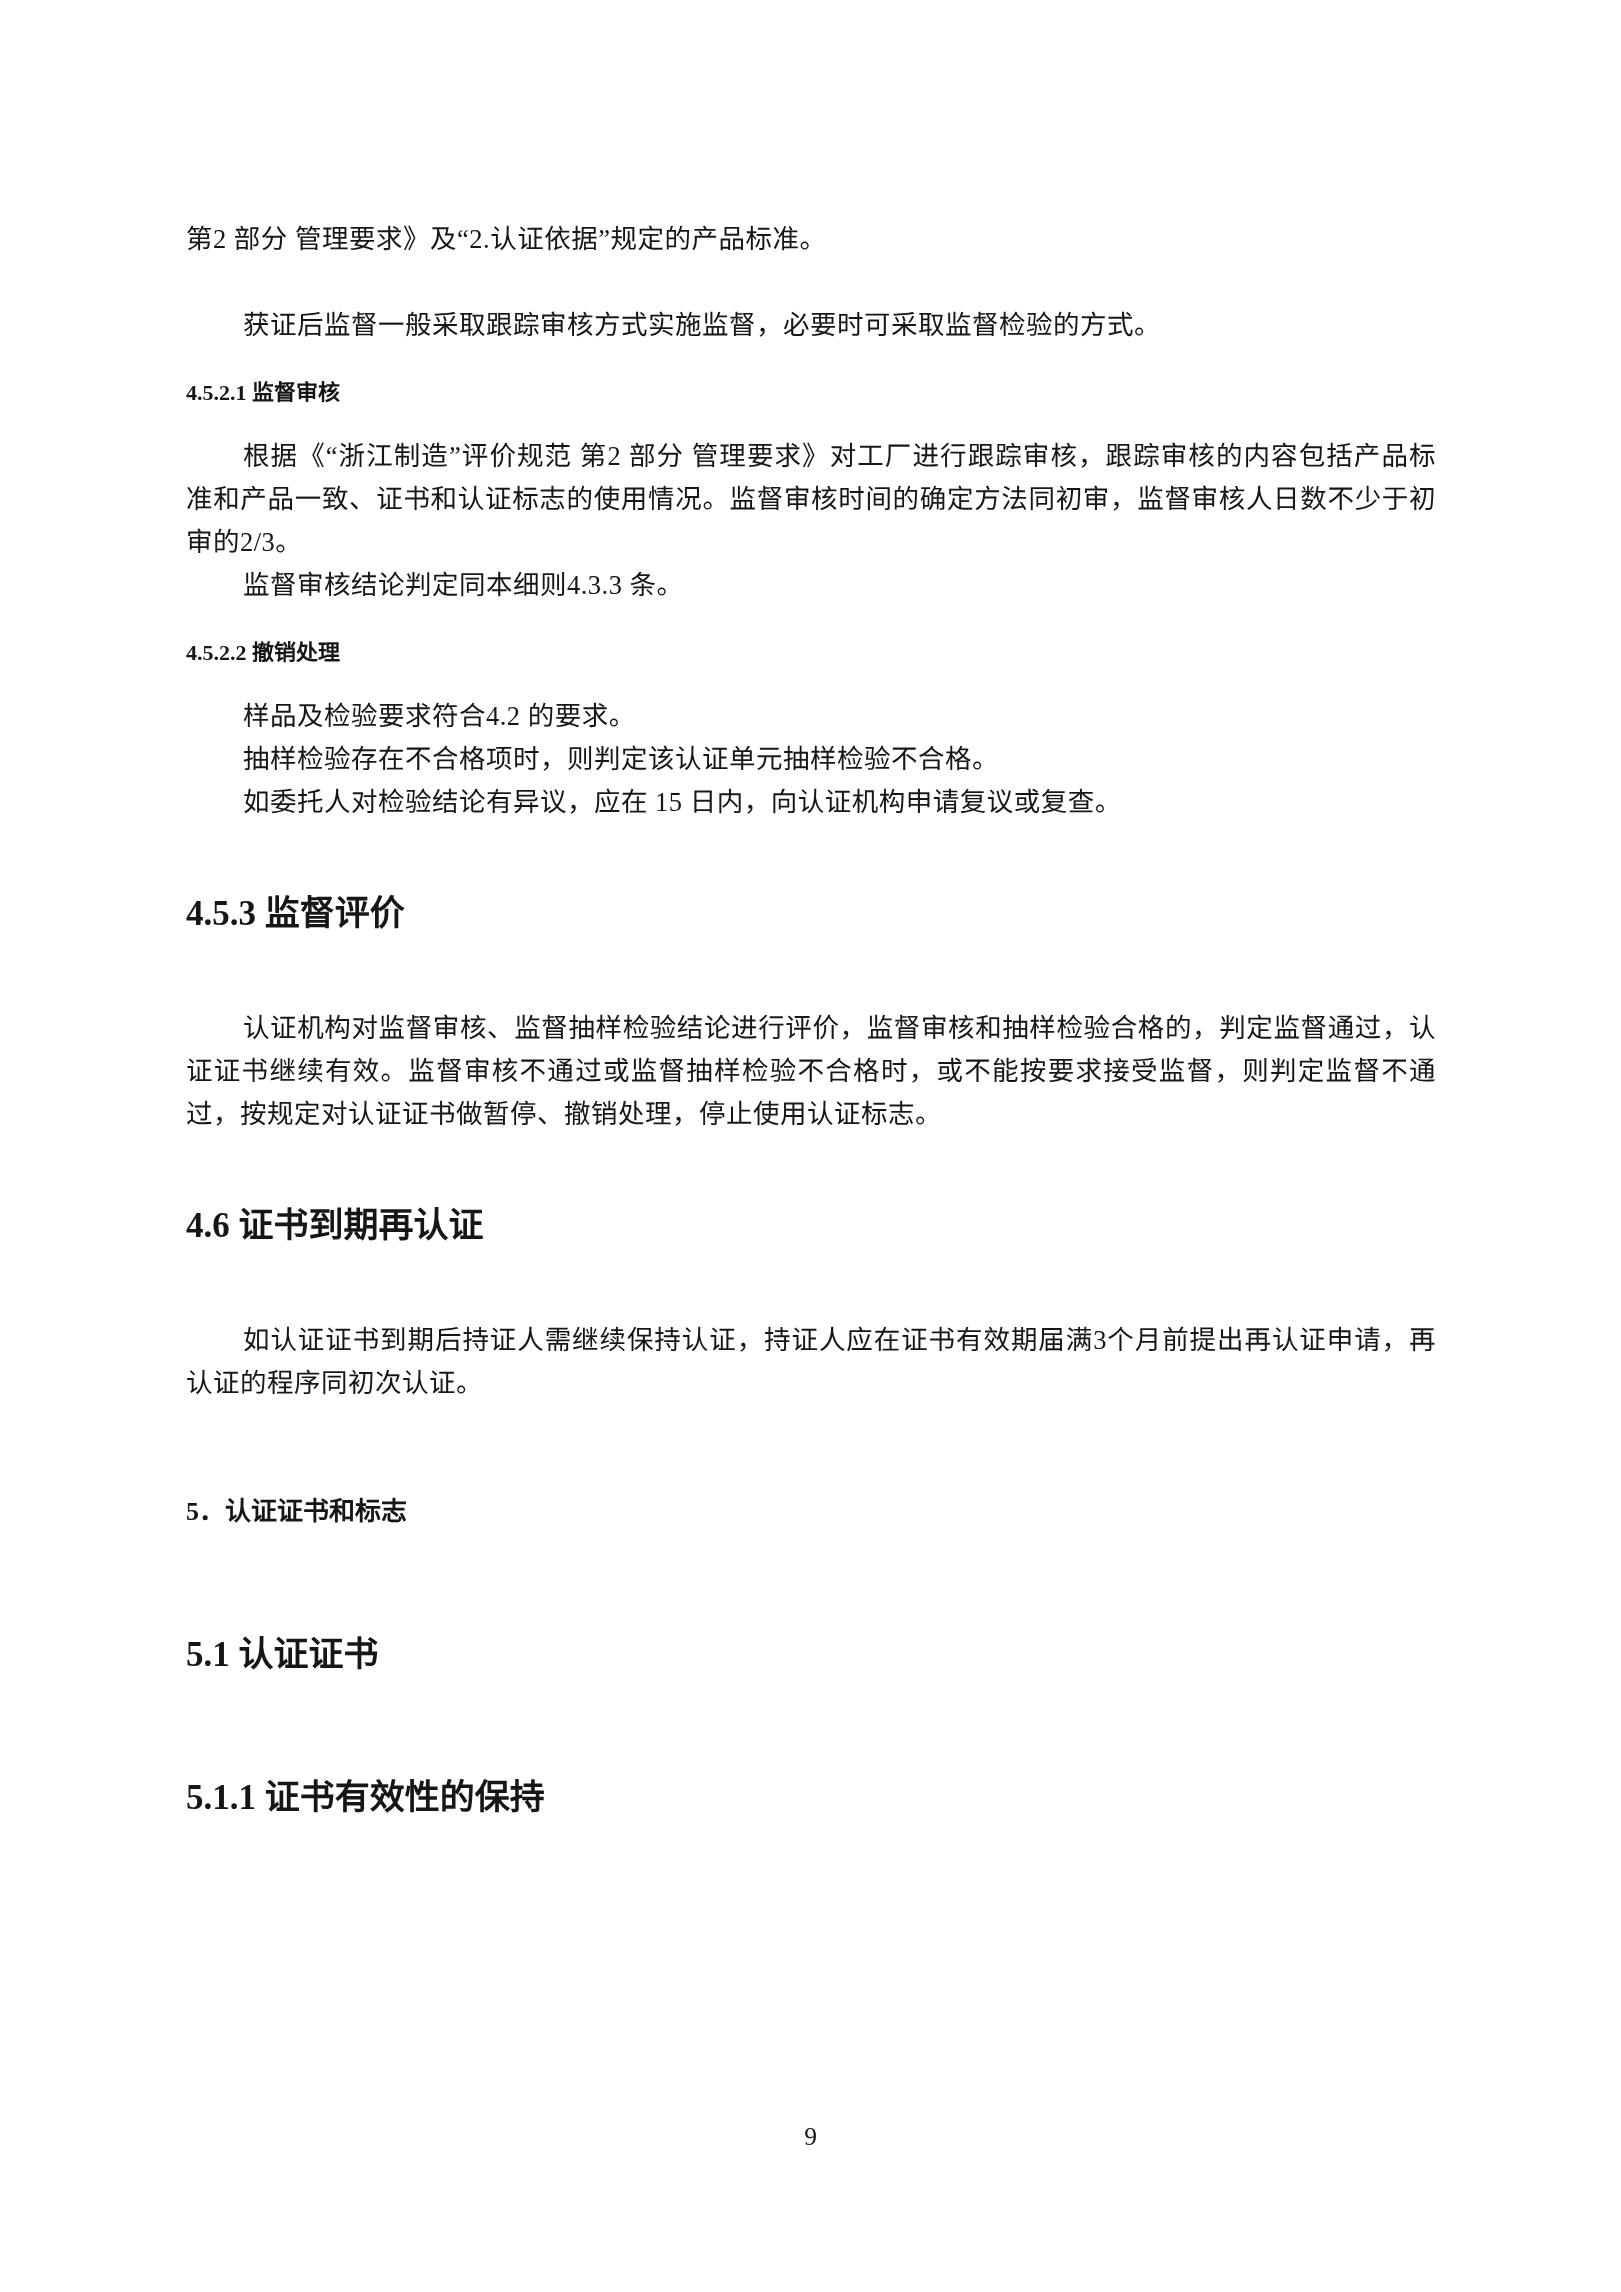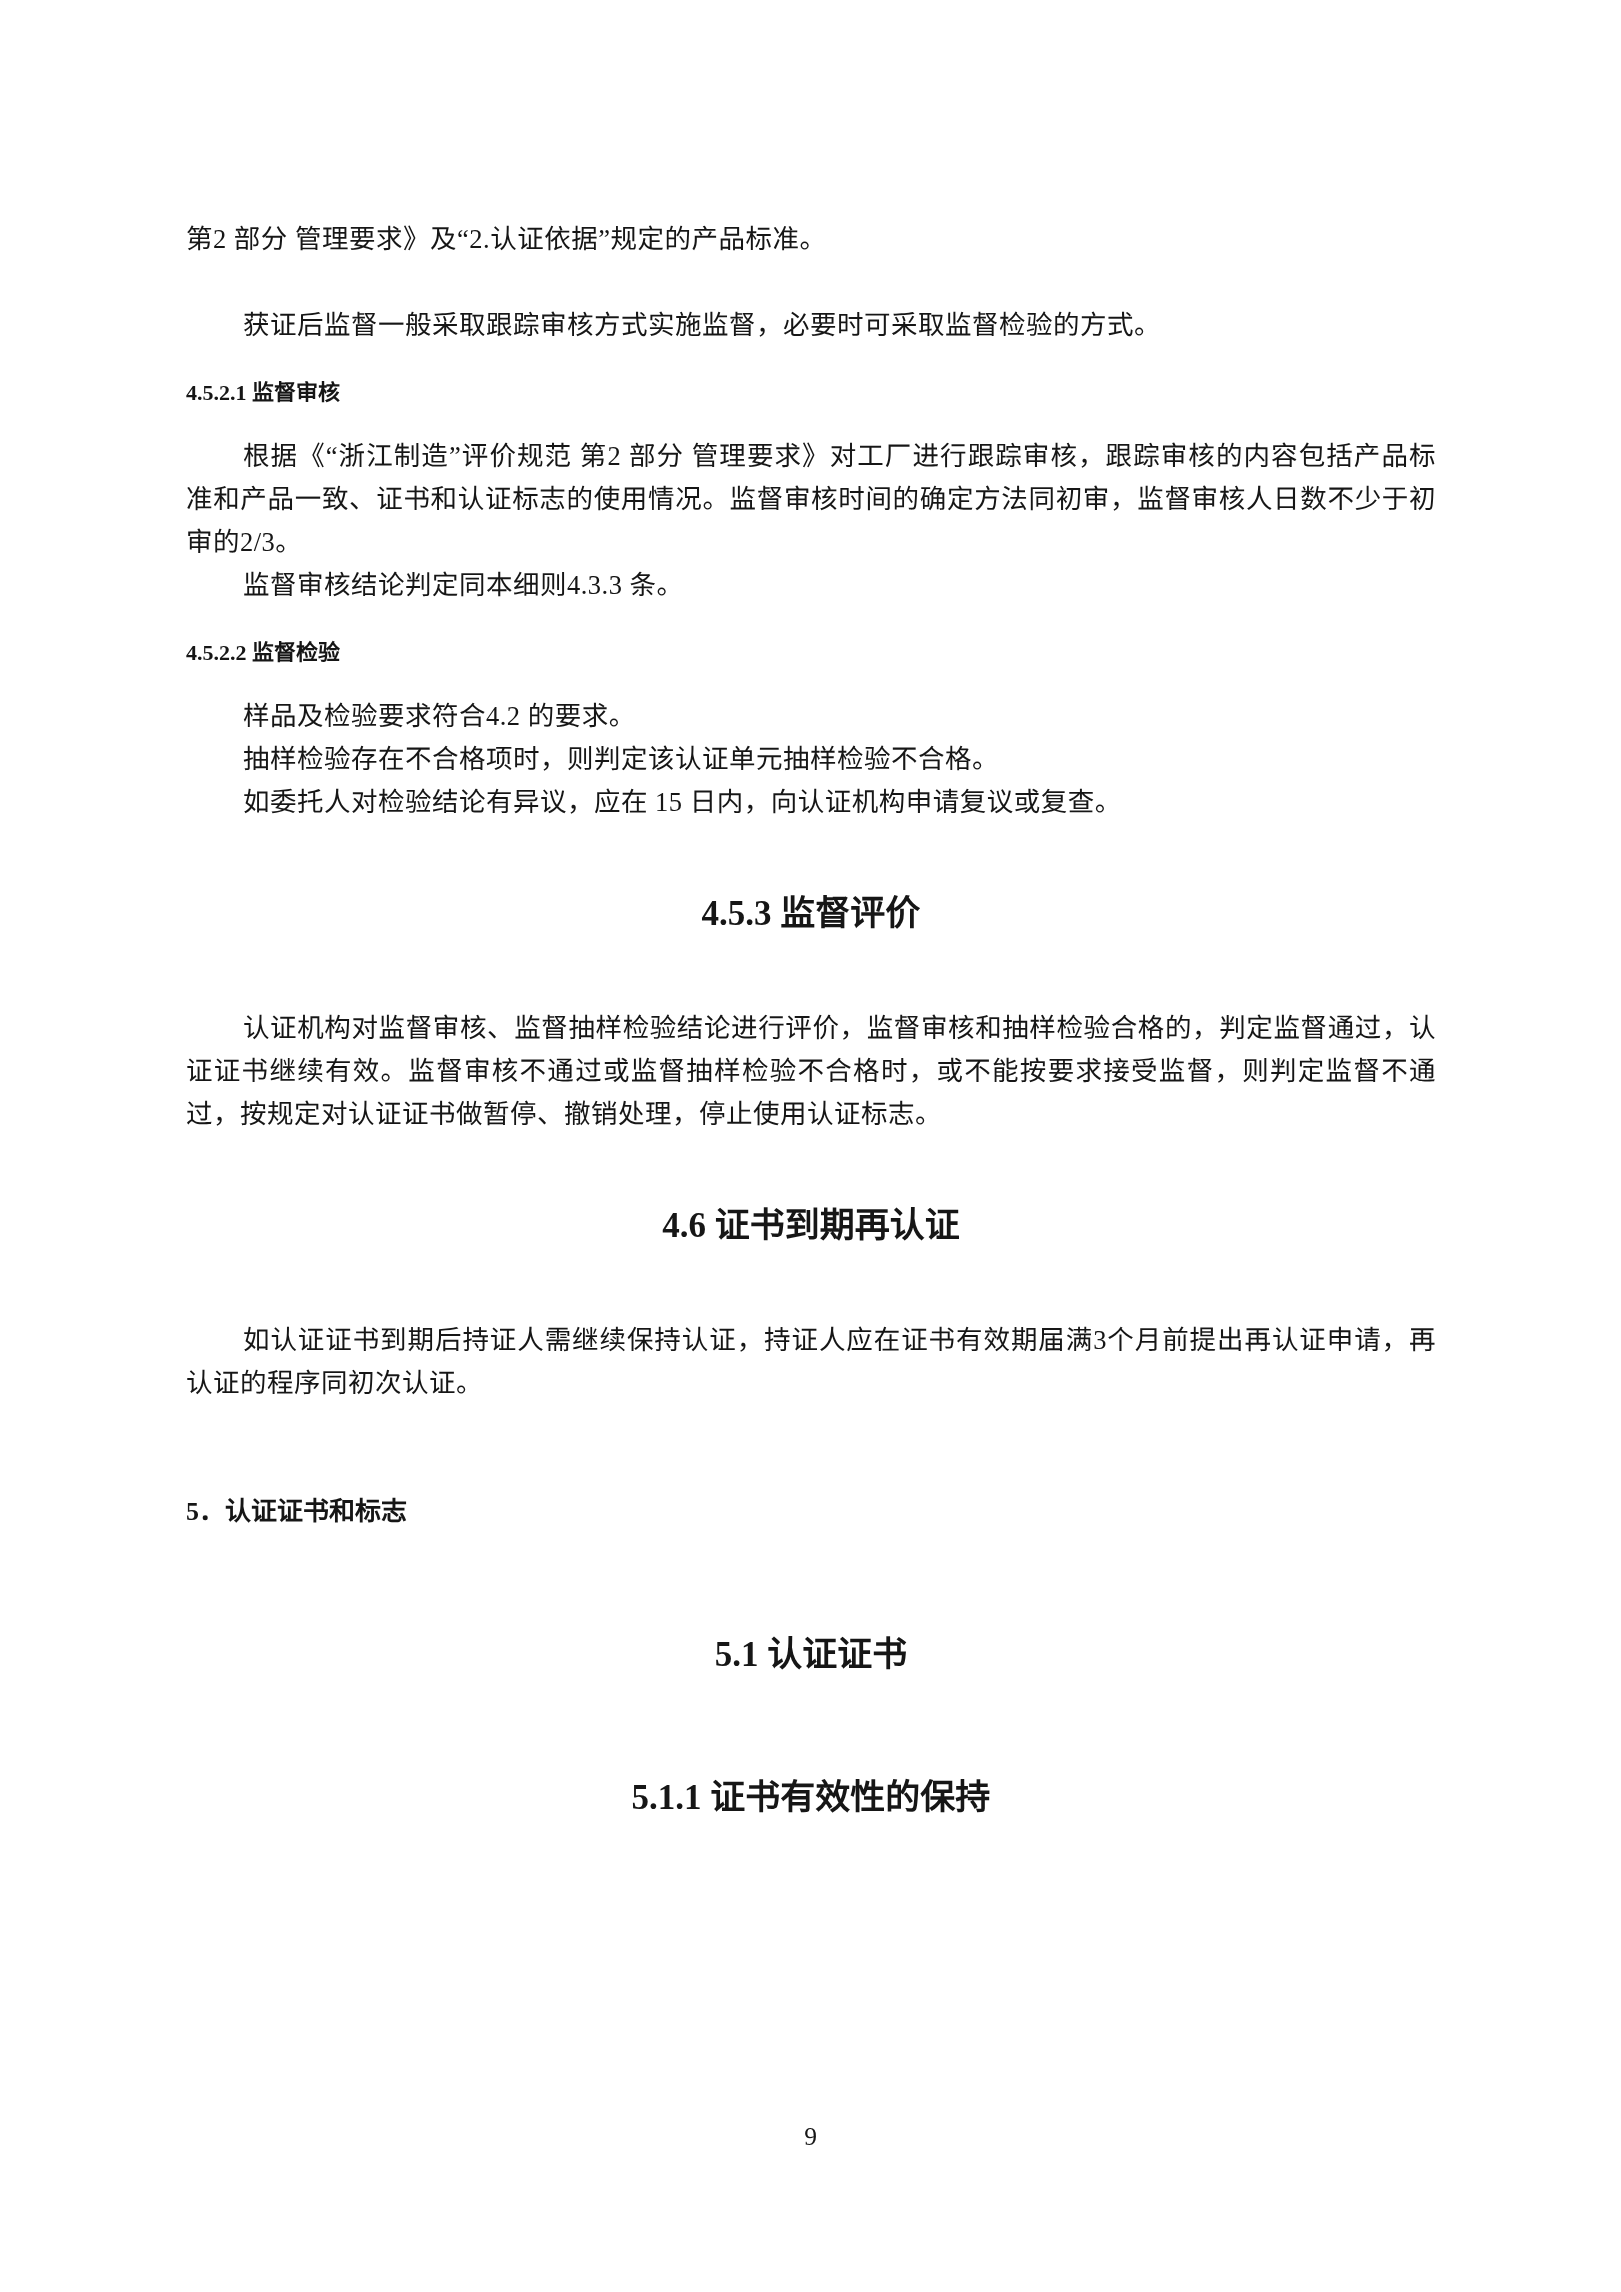--- a/index.html
+++ b/index.html
@@ -31,21 +31,20 @@
     font-size: 22px;
     line-height: 39px;
     font-weight: bold;
     margin: 25.5px 0 23.5px 0;
   }
   h2.doc {
     font-size: 35px;
     line-height: 41px;
     font-weight: bold;
     margin: 69px 0 73px 0;
-    text-align: center;
   }
   h2.mt-lg { margin-top: 102px; }
   h1.doc {
     font-size: 26px;
     line-height: 41px;
     font-weight: bold;
     margin: 86px 0 102px 0;
   }
   .footer-pagenum {
     position: absolute;
@@ -66,21 +65,21 @@
   <p class="doc after-gap">第2 部分 管理要求》及“2.认证依据”规定的产品标准。</p>
 
   <p class="doc indent">获证后监督一般采取跟踪审核方式实施监督，必要时可采取监督检验的方式。</p>
 
   <h3 class="doc">4.5.2.1 监督审核</h3>
 
   <p class="doc indent">根据《“浙江制造”评价规范 第2 部分 管理要求》对工厂进行跟踪审核，跟踪审核的内容包括产品标准和产品一致、证书和认证标志的使用情况。监督审核时间的确定方法同初审，监督审核人日数不少于初审的2/3。</p>
 
   <p class="doc indent">监督审核结论判定同本细则4.3.3 条。</p>
 
-  <h3 class="doc">4.5.2.2 监督检验</h3>
+  <h3 class="doc">4.5.2.2 撤销处理</h3>
 
   <p class="doc indent">样品及检验要求符合4.2 的要求。</p>
 
   <p class="doc indent">抽样检验存在不合格项时，则判定该认证单元抽样检验不合格。</p>
 
   <p class="doc indent">如委托人对检验结论有异议，应在 15 日内，向认证机构申请复议或复查。</p>
 
   <h2 class="doc">4.5.3 监督评价</h2>
 
   <p class="doc indent">认证机构对监督审核、监督抽样检验结论进行评价，监督审核和抽样检验合格的，判定监督通过，认证证书继续有效。监督审核不通过或监督抽样检验不合格时，或不能按要求接受监督，则判定监督不通过，按规定对认证证书做暂停、撤销处理，停止使用认证标志。</p>

